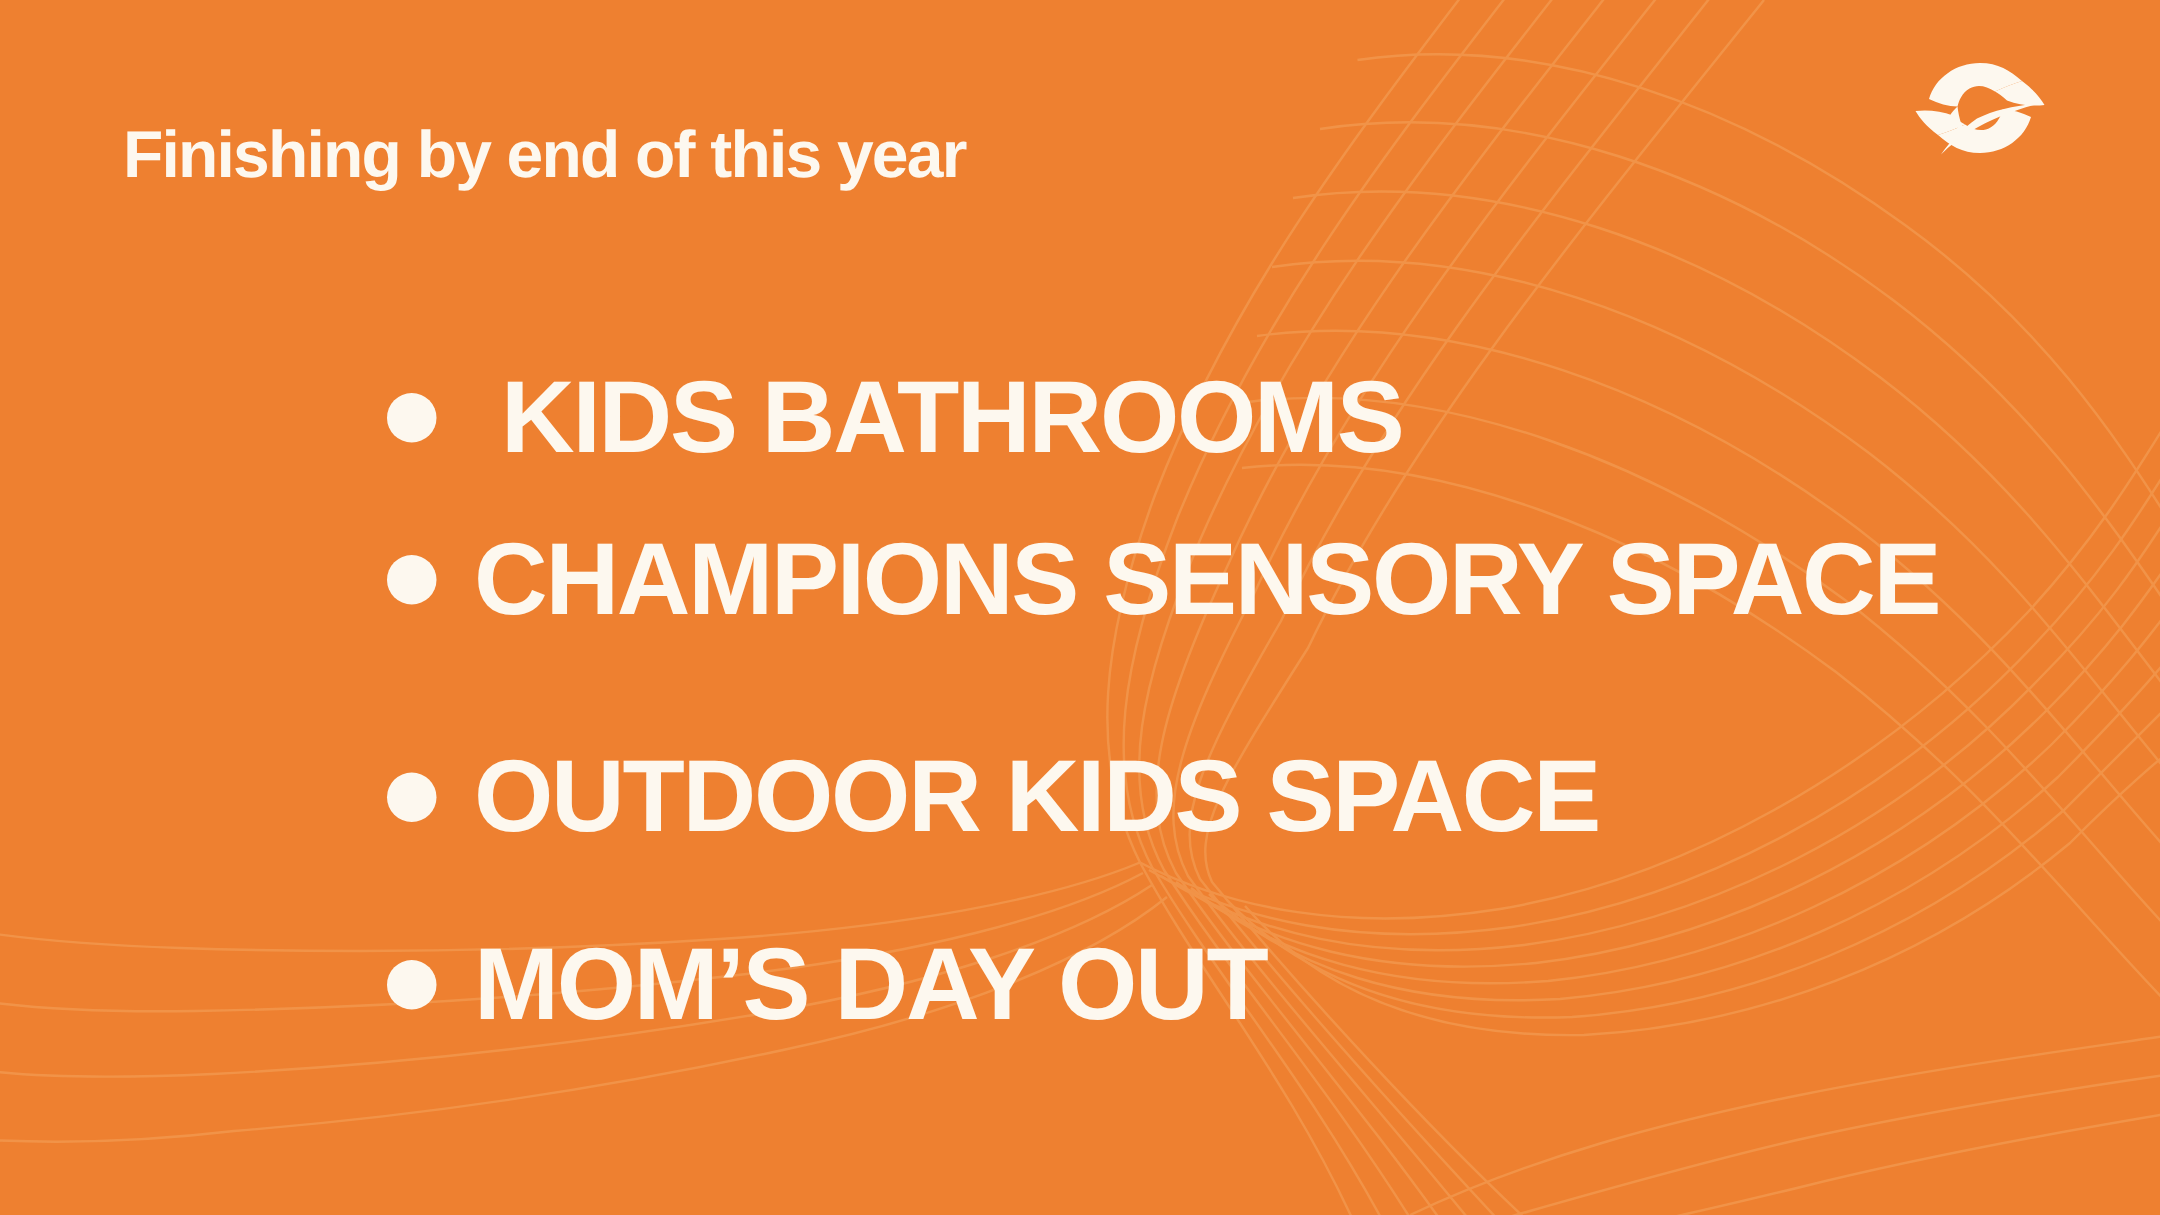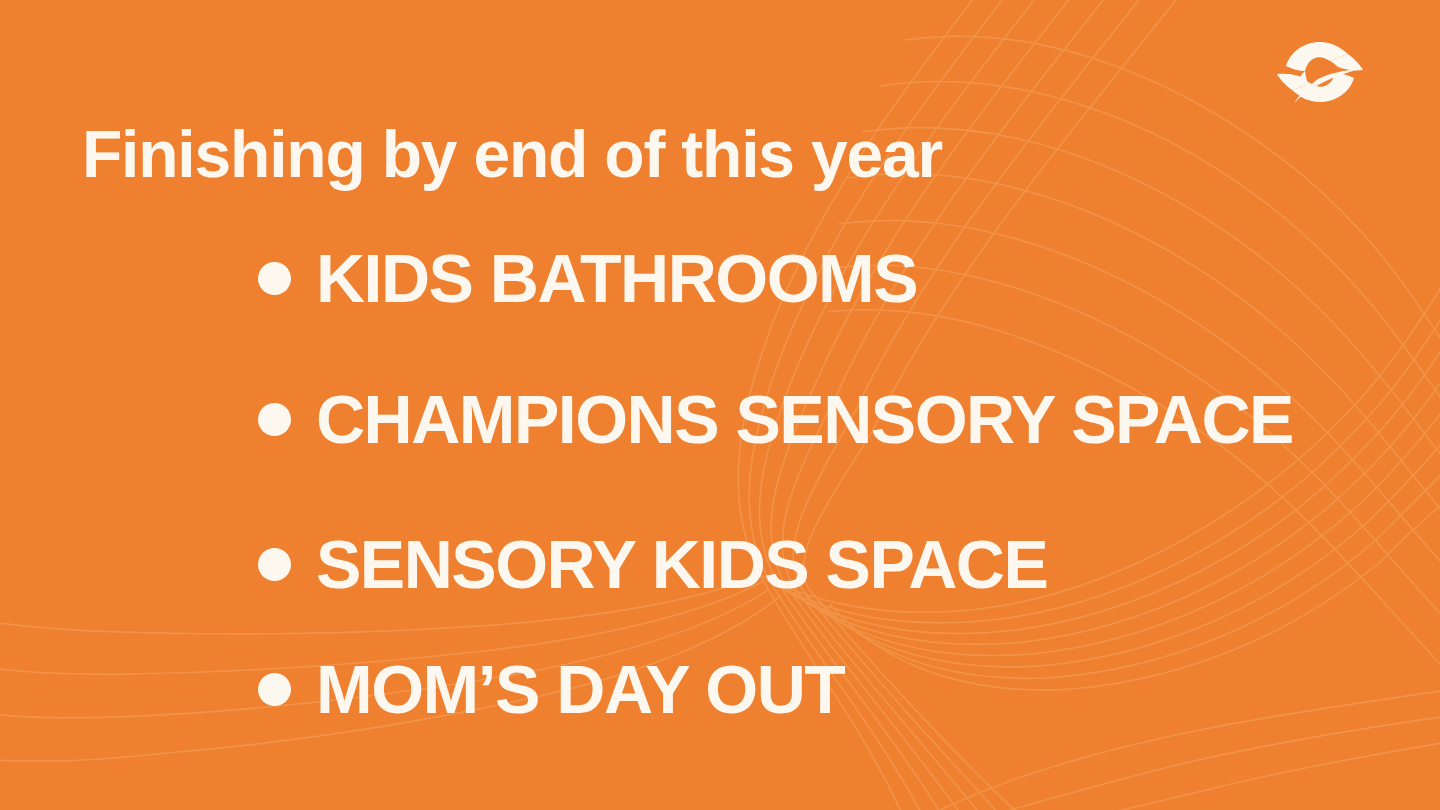--- a/index.html
+++ b/index.html
@@ -39,45 +39,44 @@
     left:1272px;
     width:96px;
     height:92px;
   }
 
   
   #slide-title {
     position:absolute;
     left:82px;
     top:82px;
-    font-size:66px;
+    font-size:44px;
     line-height:1;
     font-weight:bold;
     letter-spacing:-1.2px;
     color:#fdf8ef;
     white-space:nowrap;
-    margin-top:39px;
   }
 
   
   #bullet-list {
     position:absolute;
     left:258px;
     top:236px;
     width:1100px;
     list-style:none;
   }
 
   .bullet-row {
     display:flex;
     align-items:center;
     height:84px;
   }
 
-  .bullet-row.gap-1 { margin-bottom:57px; }
+  .bullet-row.gap-1 { margin-bottom:24px;gap:18px; }
   .bullet-row.gap-2 { margin-bottom:61px; }
   .bullet-row.gap-3 { margin-bottom:41px; }
 
   .bullet-dot {
     flex:0 0 auto;
     width:33px;
     height:33px;
     border-radius:50%;
     background:#fdf8ef;
     margin-right:25px;
@@ -170,21 +169,21 @@
       <span class="bullet-text">KIDS BATHROOMS</span>
     </li>
 
     <li class="bullet-row gap-2">
       <span class="bullet-dot"></span>
       <span class="bullet-text">CHAMPIONS SENSORY SPACE</span>
     </li>
 
     <li class="bullet-row gap-3">
       <span class="bullet-dot"></span>
-      <span class="bullet-text">SENSORY KIDS SPACE</span>
+      <span class="bullet-text">OUTDOOR KIDS SPACE</span>
     </li>
 
     <li class="bullet-row">
       <span class="bullet-dot"></span>
       <span class="bullet-text">MOM’S DAY OUT</span>
     </li>
 
   </ul>
 
 </div>

